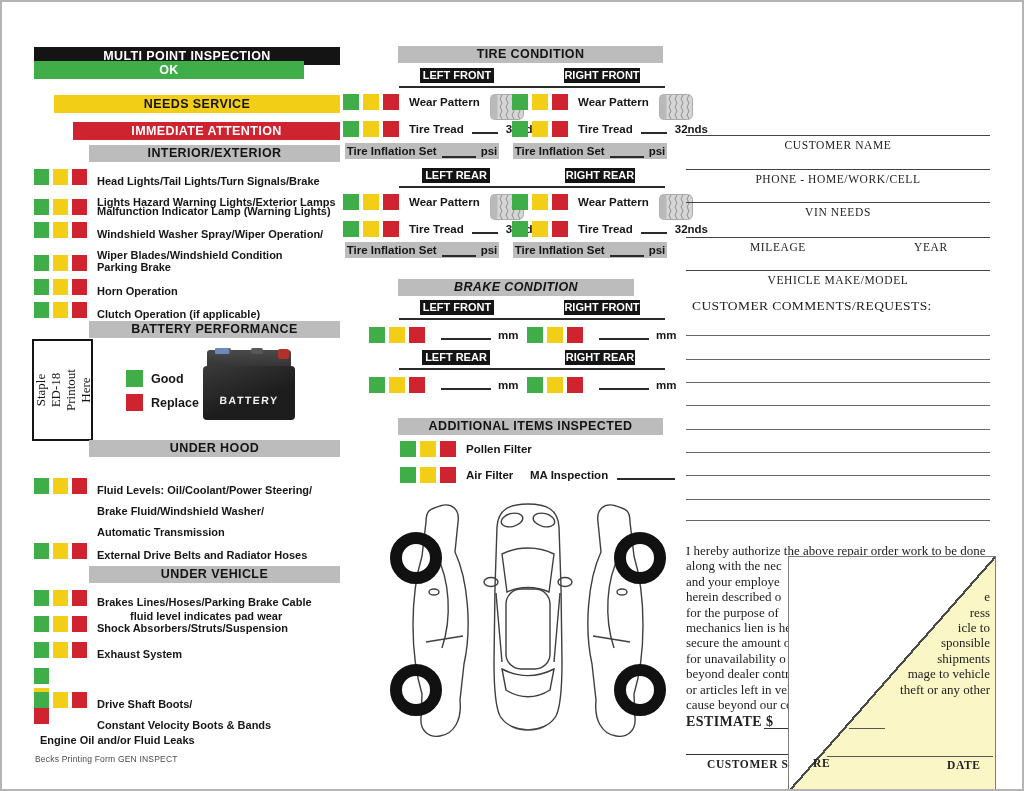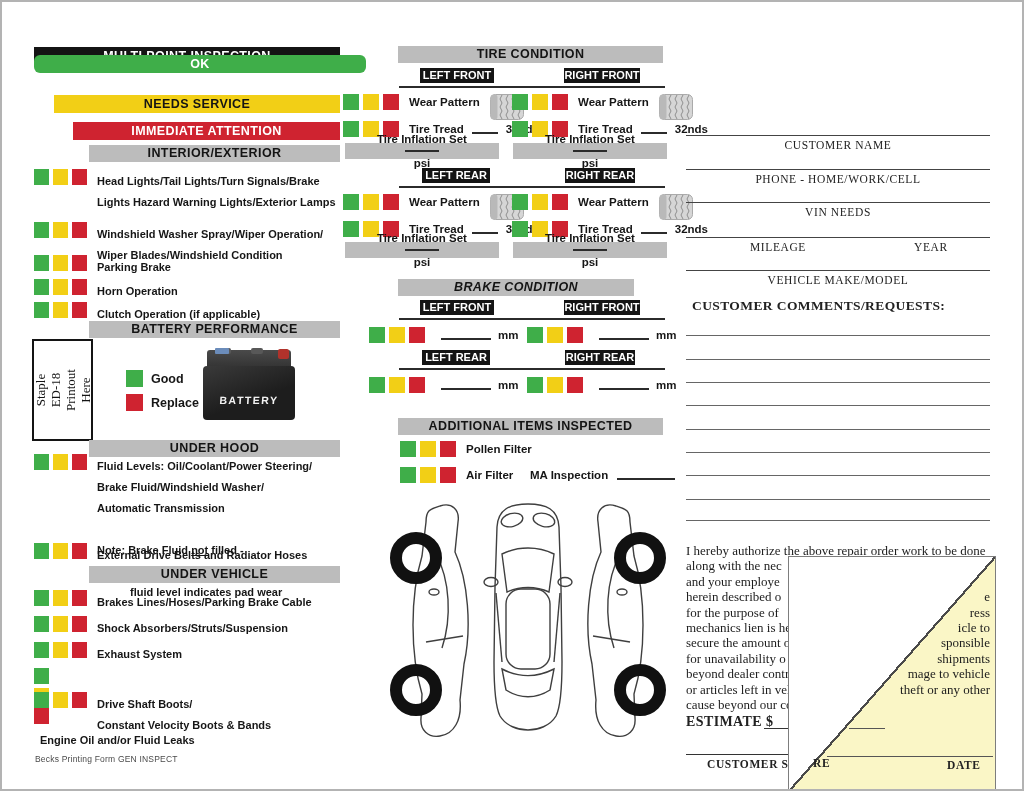--- a/index.html
+++ b/index.html
@@ -1,39 +1,39 @@
 <!DOCTYPE html>
 <html><head>
 <meta charset="utf-8">
 <style>
   html,body{margin:0;padding:0;background:#e8e8e8;}
   #page{position:relative;width:1024px;height:791px;background:#fff;border:2px solid #b3b3b3;
         box-sizing:border-box;overflow:hidden;font-family:"Liberation Sans",sans-serif;color:#161616;}
-  .abs{position:absolute;font-weight:bold;}
+  .abs{position:absolute;}
   
   .bar{position:absolute;font-weight:bold;text-align:center;font-size:12.5px;letter-spacing:.4px;
        height:18px;line-height:18px;}
   .bar.black{background:#141414;color:#fff;}
   .bar.green{background:#3fae49;color:#fff;}
   .bar.yellow{background:#f2cf16;color:#141414;}
   .bar.red{background:#cf2330;color:#fff;}
   .ghdr{position:absolute;background:#bcbcbc;color:#141414;font-weight:bold;font-size:12.5px;
         letter-spacing:.4px;text-align:center;height:17px;line-height:17px;}
   .blk{position:absolute;background:#141414;color:#fff;font-weight:bold;font-size:11px;
        text-align:center;height:15px;line-height:15px;}
   .rule{position:absolute;height:2px;background:#2b2b2b;}
   
   .sq{display:inline-block;width:15px;height:16px;flex:0 0 auto;}
   .sq.g{background:#3fae49;} .sq.y{background:#f2cf16;} .sq.r{background:#cf2330;}
   .mid .sq{width:16px;height:16px;}
   .chk{position:absolute;display:flex;gap:4px;align-items:flex-start;}
   .chk-label{margin-left:6px;font-weight:bold;font-size:11px;line-height:21px;white-space:pre-line;padding-top:2px;}
   .blank{display:inline-block;border-bottom:2px solid #2b2b2b;height:11px;}
   .inflate{position:absolute;background:#bcbcbc;height:16px;display:flex;align-items:center;
-           justify-content:center;font-weight:bold;font-size:11.5px;gap:5px;flex-direction:column;}
+           justify-content:center;font-weight:bold;font-size:11.5px;gap:5px;}
   .rowtxt{font-weight:bold;font-size:11.5px;padding-top:2px;margin-left:6px;white-space:nowrap;}
   
   .staple{position:absolute;left:30px;top:337px;width:57px;height:98px;border:2px solid #141414;
           display:flex;align-items:center;justify-content:center;}
   .staple span{transform:rotate(-90deg);white-space:pre-line;text-align:center;
                font-family:"Liberation Serif",serif;font-size:13px;line-height:15px;color:#141414;}
   
   .batt{position:absolute;left:201px;top:344px;width:92px;height:74px;}
   .batt .top{position:absolute;left:4px;top:4px;right:4px;height:20px;background:linear-gradient(#4a4a4a,#303030);border-radius:3px 3px 0 0;}
   .batt .body{position:absolute;left:0;top:20px;right:0;bottom:0;background:linear-gradient(160deg,#3a3a3a,#1d1d1d 60%);border-radius:4px;}
@@ -78,31 +78,37 @@
       <path d="M18,1 l-2,4 2,4 -2,4 2,4 -2,4 2,4" stroke="#8f8f8f" fill="none"></path>
       <path d="M24,1 l-2,4 2,4 -2,4 2,4 -2,4 2,4" stroke="#8f8f8f" fill="none"></path>
       <path d="M30,1 l-2,4 2,4 -2,4 2,4 -2,4 2,4" stroke="#8f8f8f" fill="none"></path>
     </g>
   </defs>
 </svg>
 
 <div id="page">
 
   <div class="bar black" style="left:32px;top:45px;width:306px;">MULTI POINT INSPECTION</div>
-  <div class="bar green" style="left:32px;top:53px;width:332px;border-radius:6px;">OK</div>
+  <div class="bar green" style="left:32px;top:59px;width:270px;">OK</div>
   <div class="bar yellow" style="left:52px;top:93px;width:286px;">NEEDS SERVICE</div>
   <div class="bar red" style="left:71px;top:120px;width:267px;">IMMEDIATE ATTENTION</div>
   <div class="ghdr" style="left:87px;top:143px;width:251px;">INTERIOR/EXTERIOR</div>
 
   <div class="chk" style="left:32px;top:167px;">
     <span class="sq g"></span>
       <span class="sq y"></span>
       <span class="sq r"></span>
     <div class="chk-label">Head Lights/Tail Lights/Turn Signals/Brake
 Lights Hazard Warning Lights/Exterior Lamps</div>
+  </div>
+  <div class="chk" style="left:32px;top:197px;">
+    <span class="sq g"></span>
+      <span class="sq y"></span>
+      <span class="sq r"></span>
+    <div class="chk-label">Malfunction Indicator Lamp (Warning Lights)</div>
   </div>
   <div class="chk" style="left:32px;top:220px;">
     <span class="sq g"></span>
       <span class="sq y"></span>
       <span class="sq r"></span>
     <div class="chk-label">Windshield Washer Spray/Wiper Operation/
 Wiper Blades/Windshield Condition</div>
   </div>
   <div class="chk" style="left:32px;top:253px;">
     <span class="sq g"></span>
@@ -142,21 +148,21 @@
       <div class="stud" style="left:44px;"></div>
       <div class="chip"></div>
       <div class="cap"></div>
     </div>
     <div class="body">
       <div class="lbl">BATTERY</div>
     </div>
   </div>
 
   <div class="ghdr" style="left:87px;top:438px;width:251px;">UNDER HOOD</div>
-  <div class="chk" style="left:32px;top:452px;">
+  <div class="chk" style="left:32px;top:476px;">
     <span class="sq g"></span>
       <span class="sq y"></span>
       <span class="sq r"></span>
     <div class="chk-label"><span>Fluid Levels: Oil/Coolant/Power Steering/
 Brake Fluid/Windshield Washer/
 Automatic Transmission</span>
       <br><span><span>Note: Brake Fluid </span><span style="text-decoration:underline;">not</span><span> filled -</span></span>
       <br><span style="padding-left:33px;display:inline-block;">fluid level indicates pad wear</span>
     </div>
   </div>

